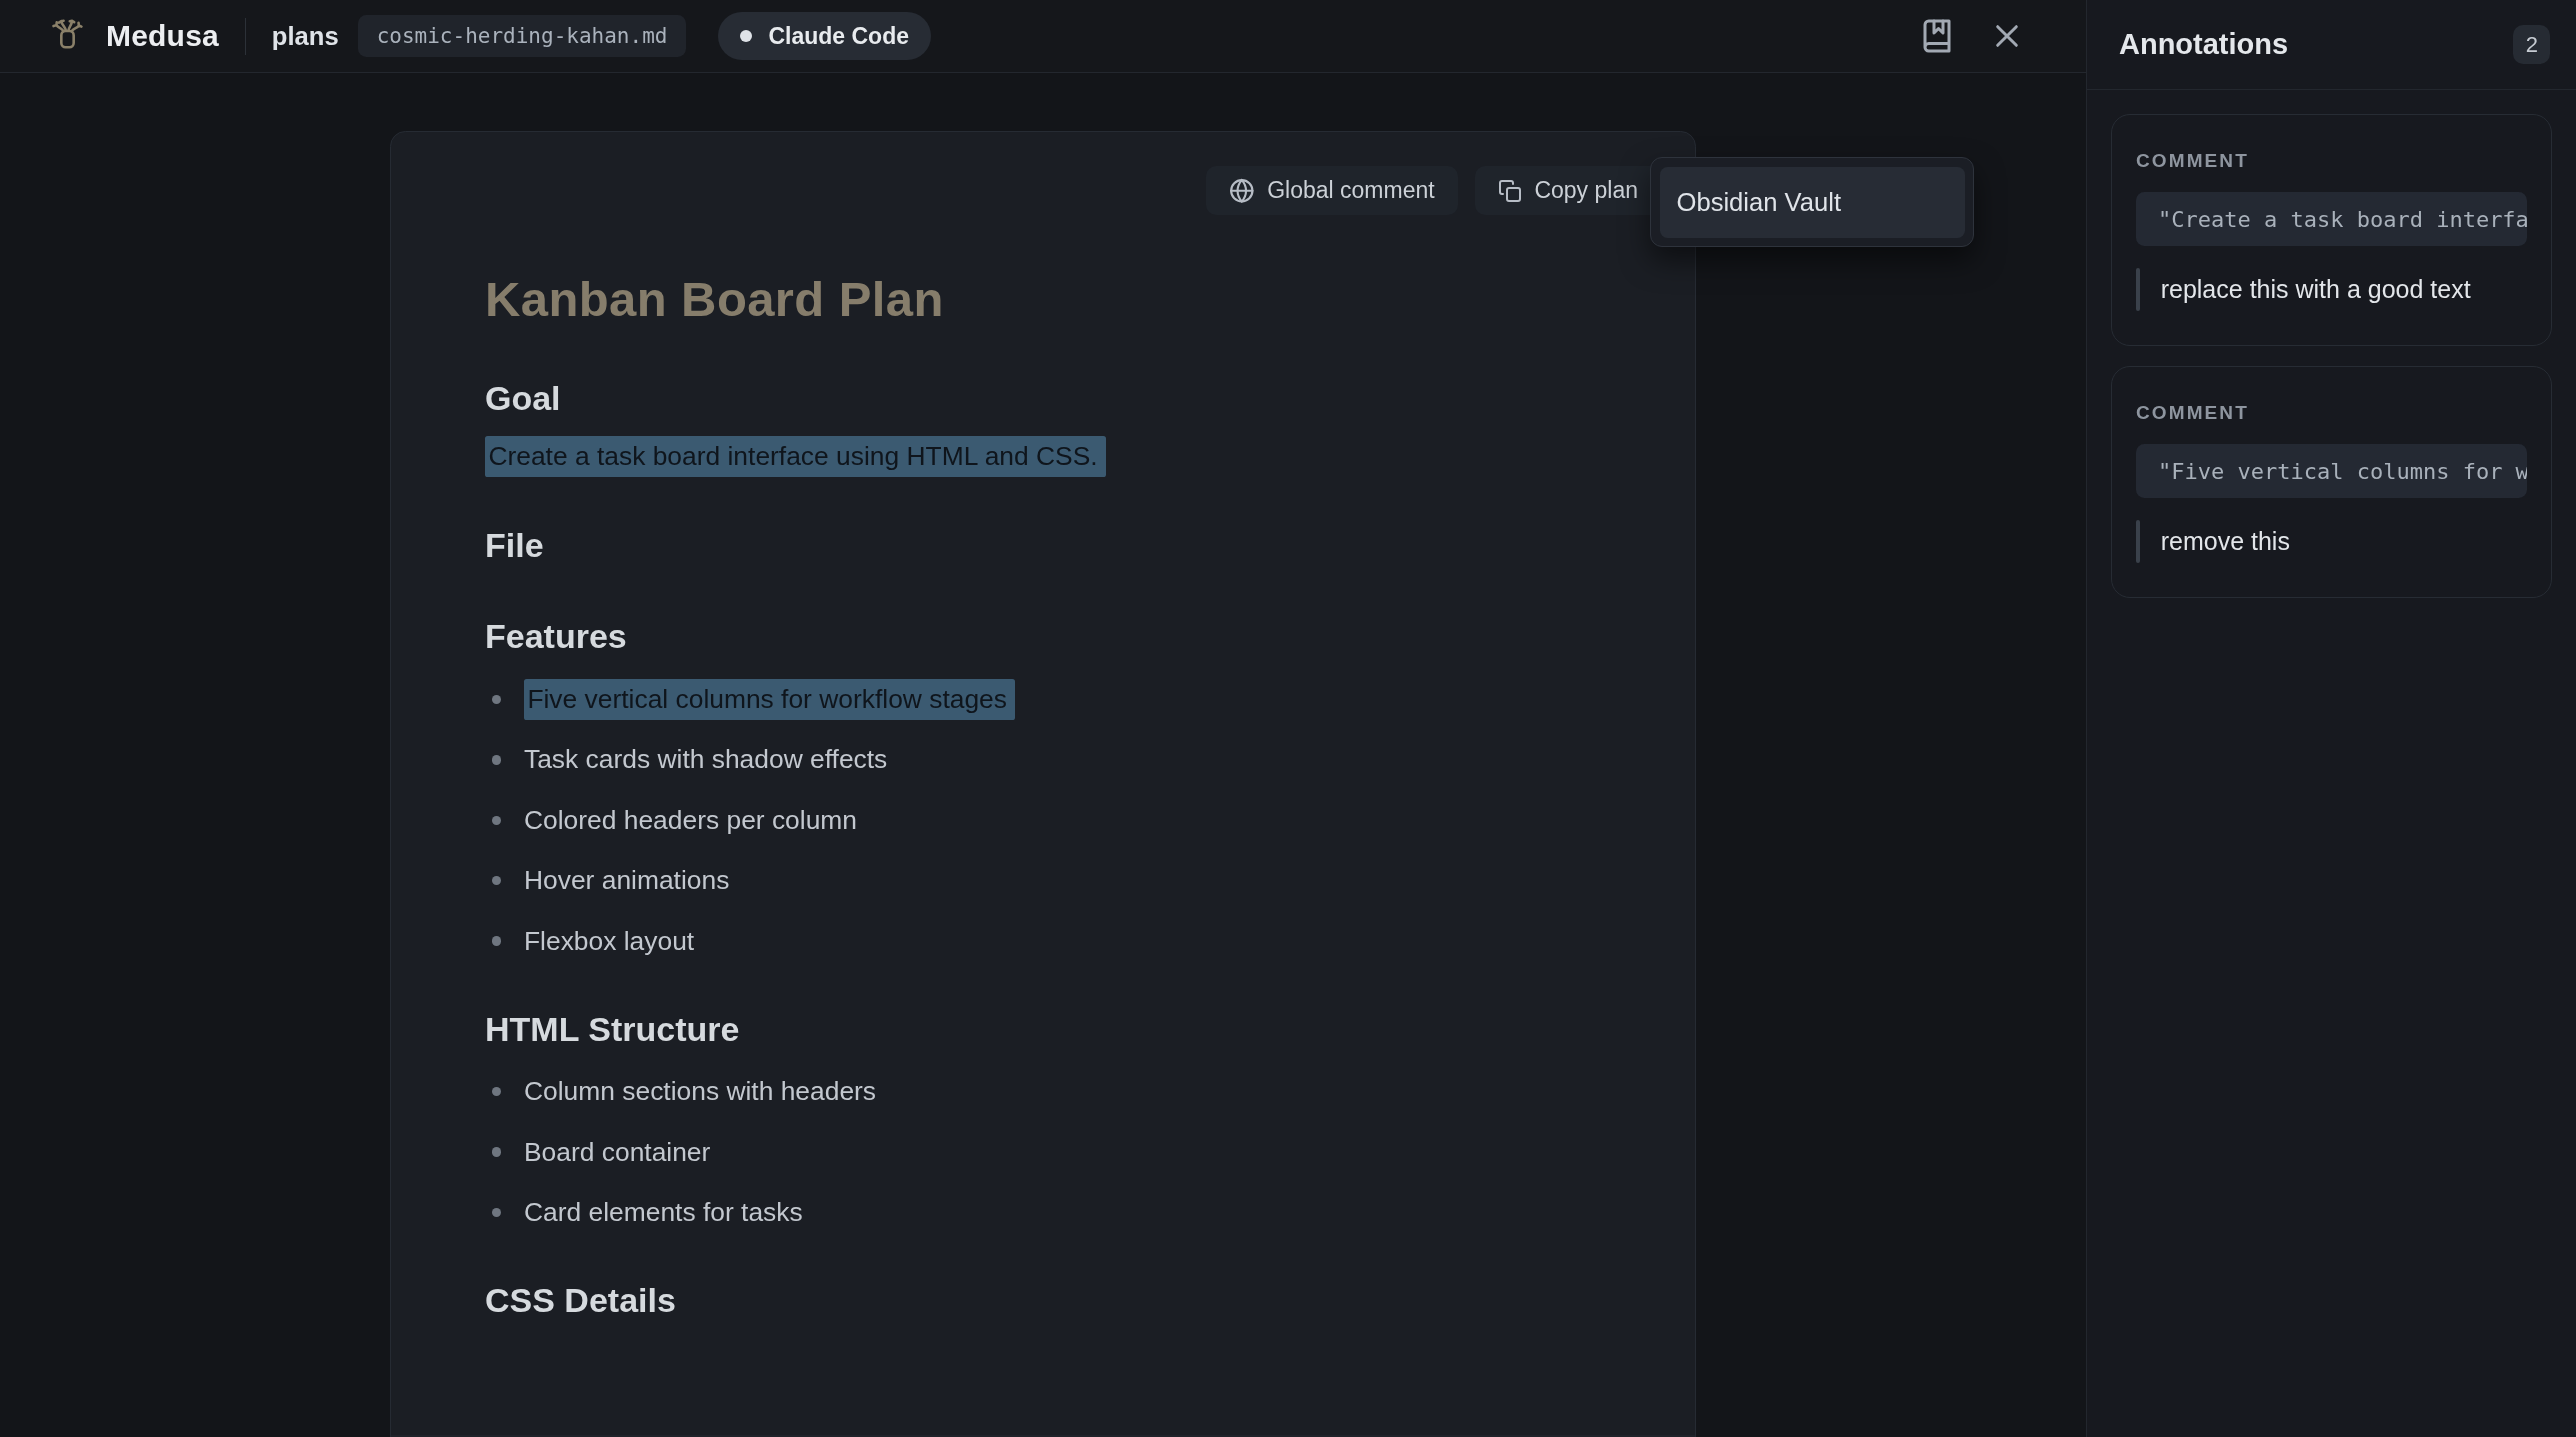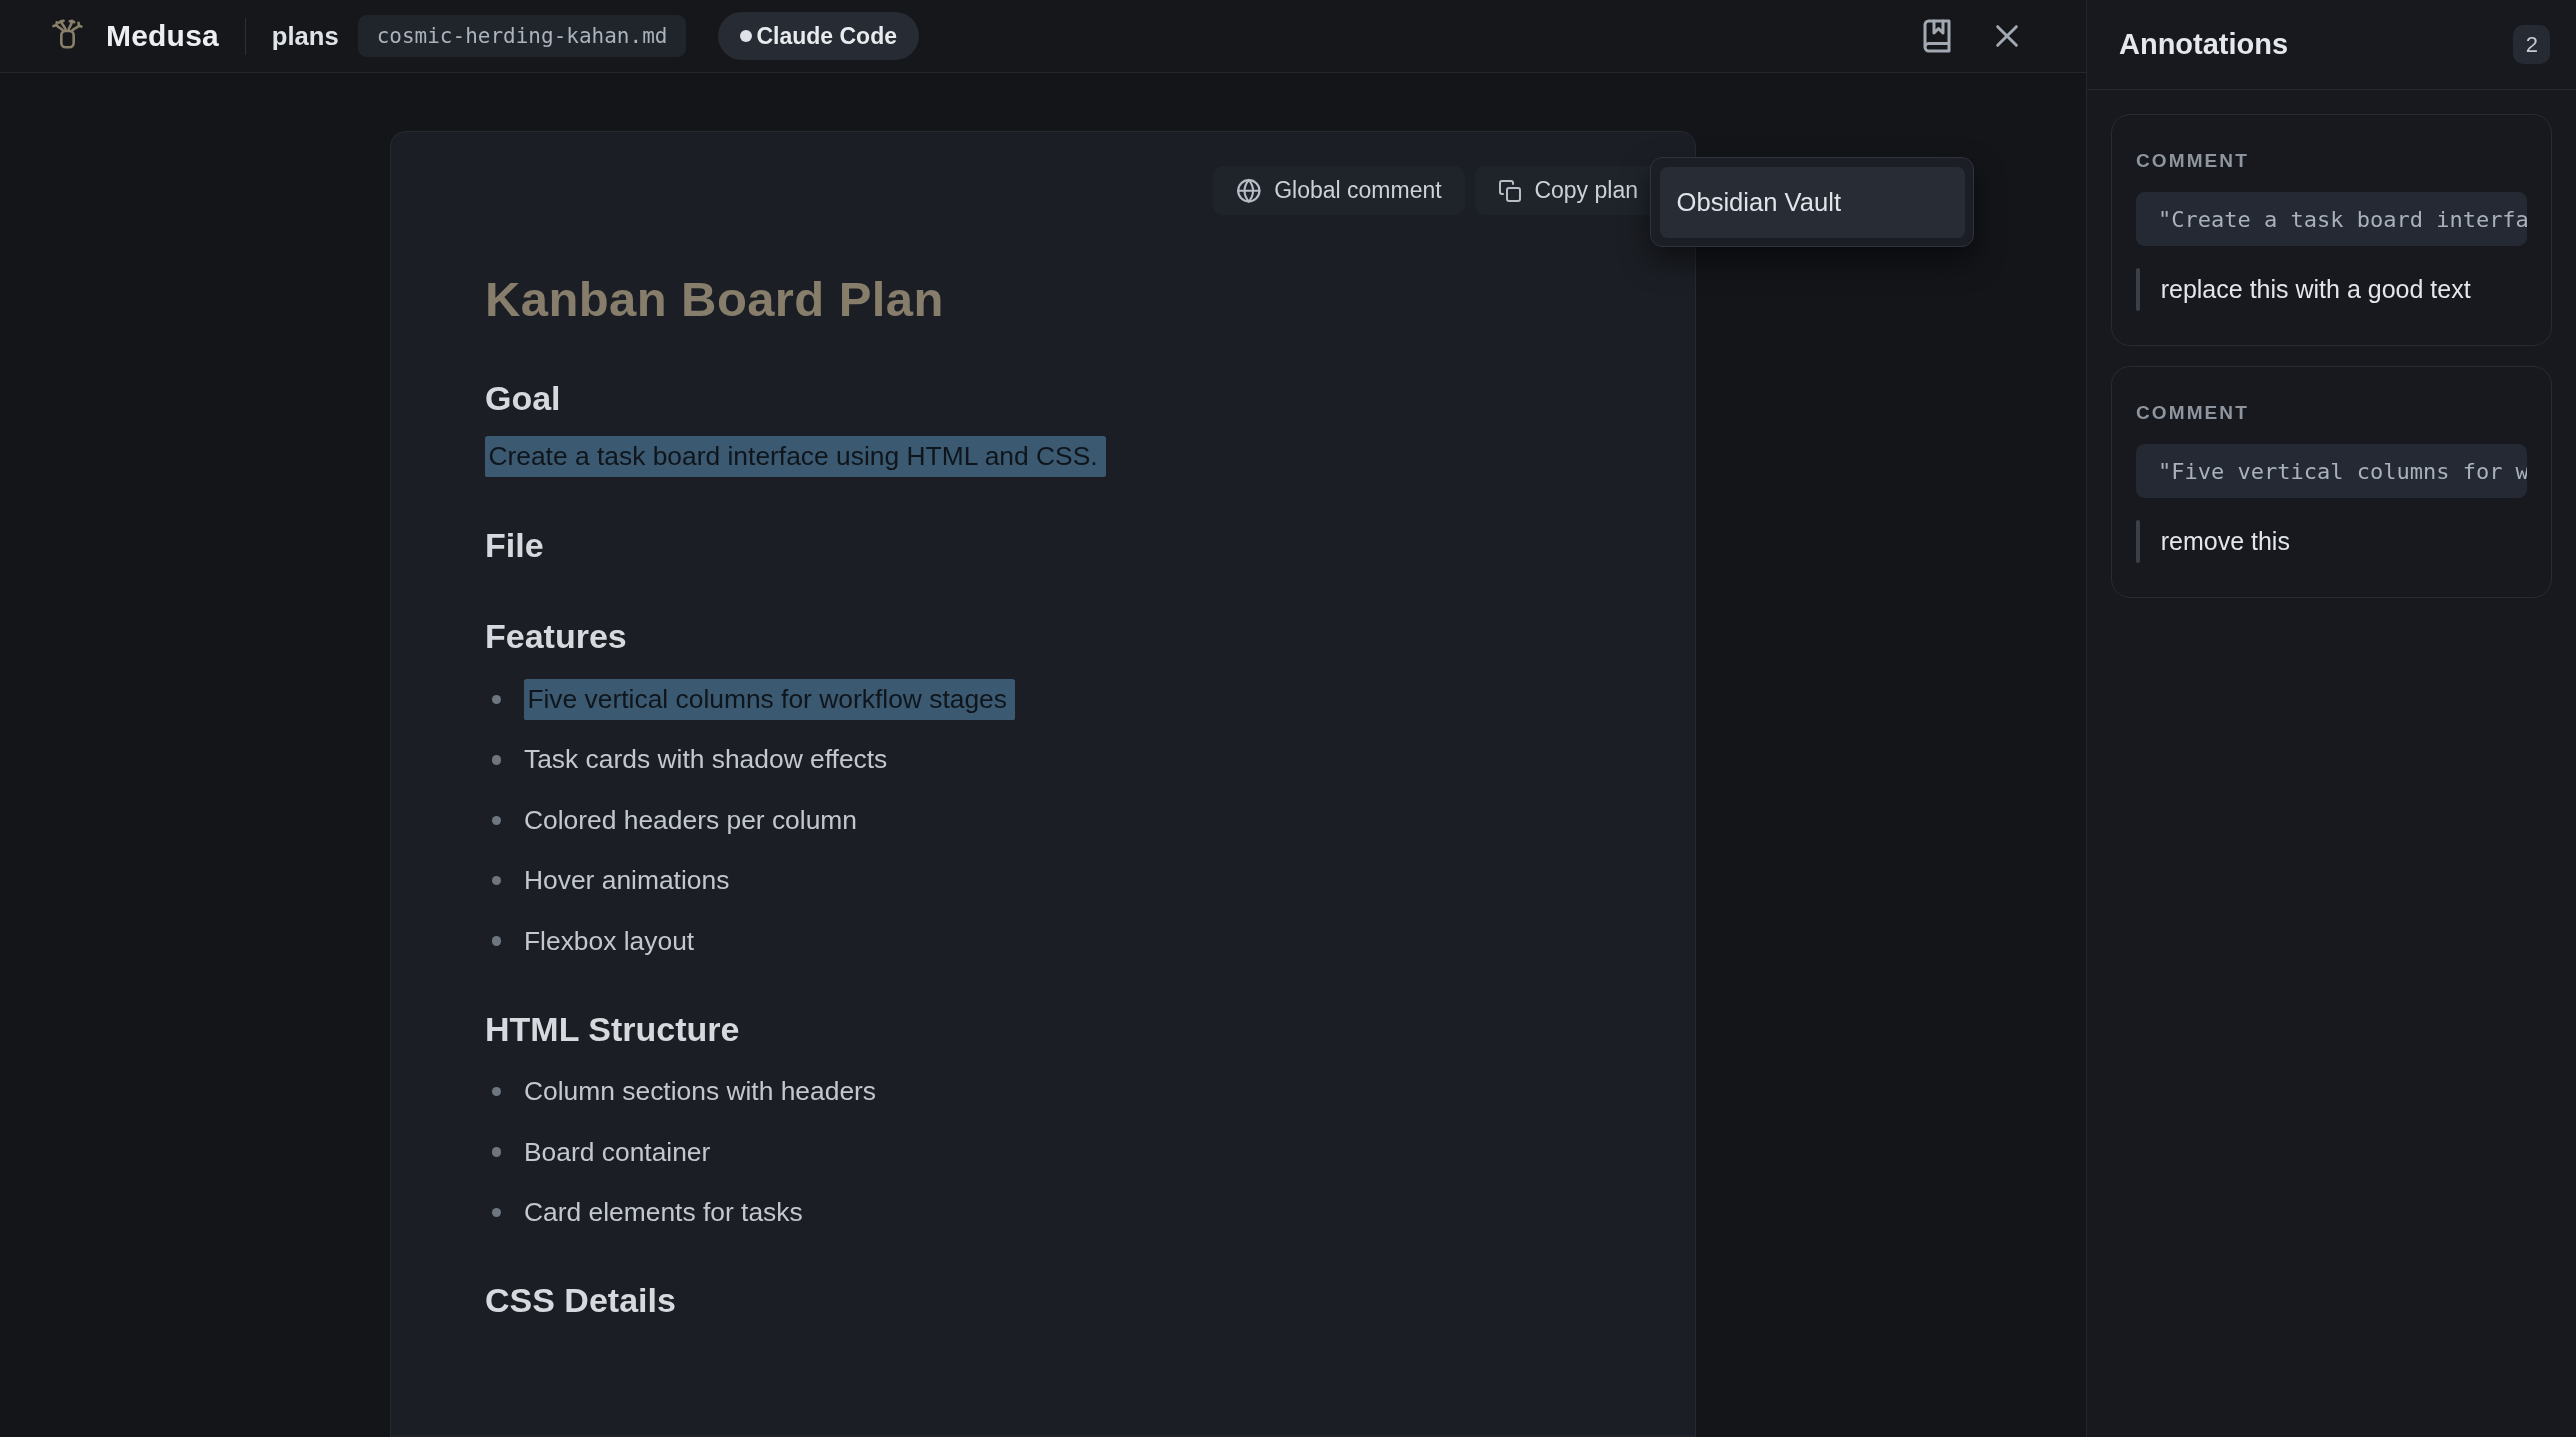--- a/index.html
+++ b/index.html
@@ -22,38 +22,38 @@
   .app-name { margin-left:19px; font-size:30px; font-weight:700; color:#eceef1; letter-spacing:0.2px; }
   .tb-sep { width:1.7px; height:37px; background:#2c3138; margin:0 25.6px; }
   .crumb { font-size:25.6px; font-weight:600; color:#dfe3e8; }
   .file-badge {
     margin-left:19px; background:#20242b; color:#aab2bc;
     font-family:"DejaVu Sans Mono", monospace; font-size:21px;
     padding:9.4px 19px; border-radius:8.5px;
   }
   .agent-badge {
     margin-left:32px; background:#272c34; color:#e8ebee;
-    display:flex; align-items:center; gap:4px;
+    display:flex; align-items:center; gap:16px;
     font-size:23px; font-weight:600; padding:10.2px 22px; border-radius:851px;
   }
   .agent-badge .dot { width:12px; height:12px; border-radius:50%; background:#dfe3e8; }
   .tb-spacer { flex:1; }
   .icon-btn { background:none; border:none; cursor:pointer; display:flex; align-items:center; justify-content:center; width:48px; height:48px; }
   .icon-btn + .icon-btn { margin-left:22px; }
   .icon-btn svg { stroke:#a2a9b3; }
 
   .main-body { flex:1; position:relative; overflow:hidden; background:#131519; }
 
   
   .document {
     position:absolute; left:390px; top:58px; width:1306px; bottom:-68px;
     background:#1b1e24; border:1.7px solid #262b33; border-radius:15.3px;
     overflow:hidden;
   }
-  .actions { display:flex; justify-content:flex-end; gap:10px; margin:34px 34px 0 0; }
+  .actions { display:flex; justify-content:flex-end; gap:17px; margin:34px 34px 0 0; }
   .action-btn {
     display:flex; align-items:center; gap:12.8px; height:49px; padding:0 23px;
     background:#1f242b; border:none; border-radius:10.2px; cursor:pointer;
     color:#ccd1d7; font-family:"Liberation Sans", sans-serif; font-size:23px;
   }
   .action-btn svg { stroke:#b7bdc6; }
   .doc-content { padding:0 77px 0 94px; }
   .doc-content h1 { margin-top:56px; font-size:49px; font-weight:700; color:#867d6b; letter-spacing:0.4px; }
   .doc-content h2 { margin-top:52px; font-size:34px; font-weight:700; color:#d6dade; }
   .doc-content p { margin-top:20.4px; font-size:26.4px; line-height:36px; color:#c3c8cf; }

